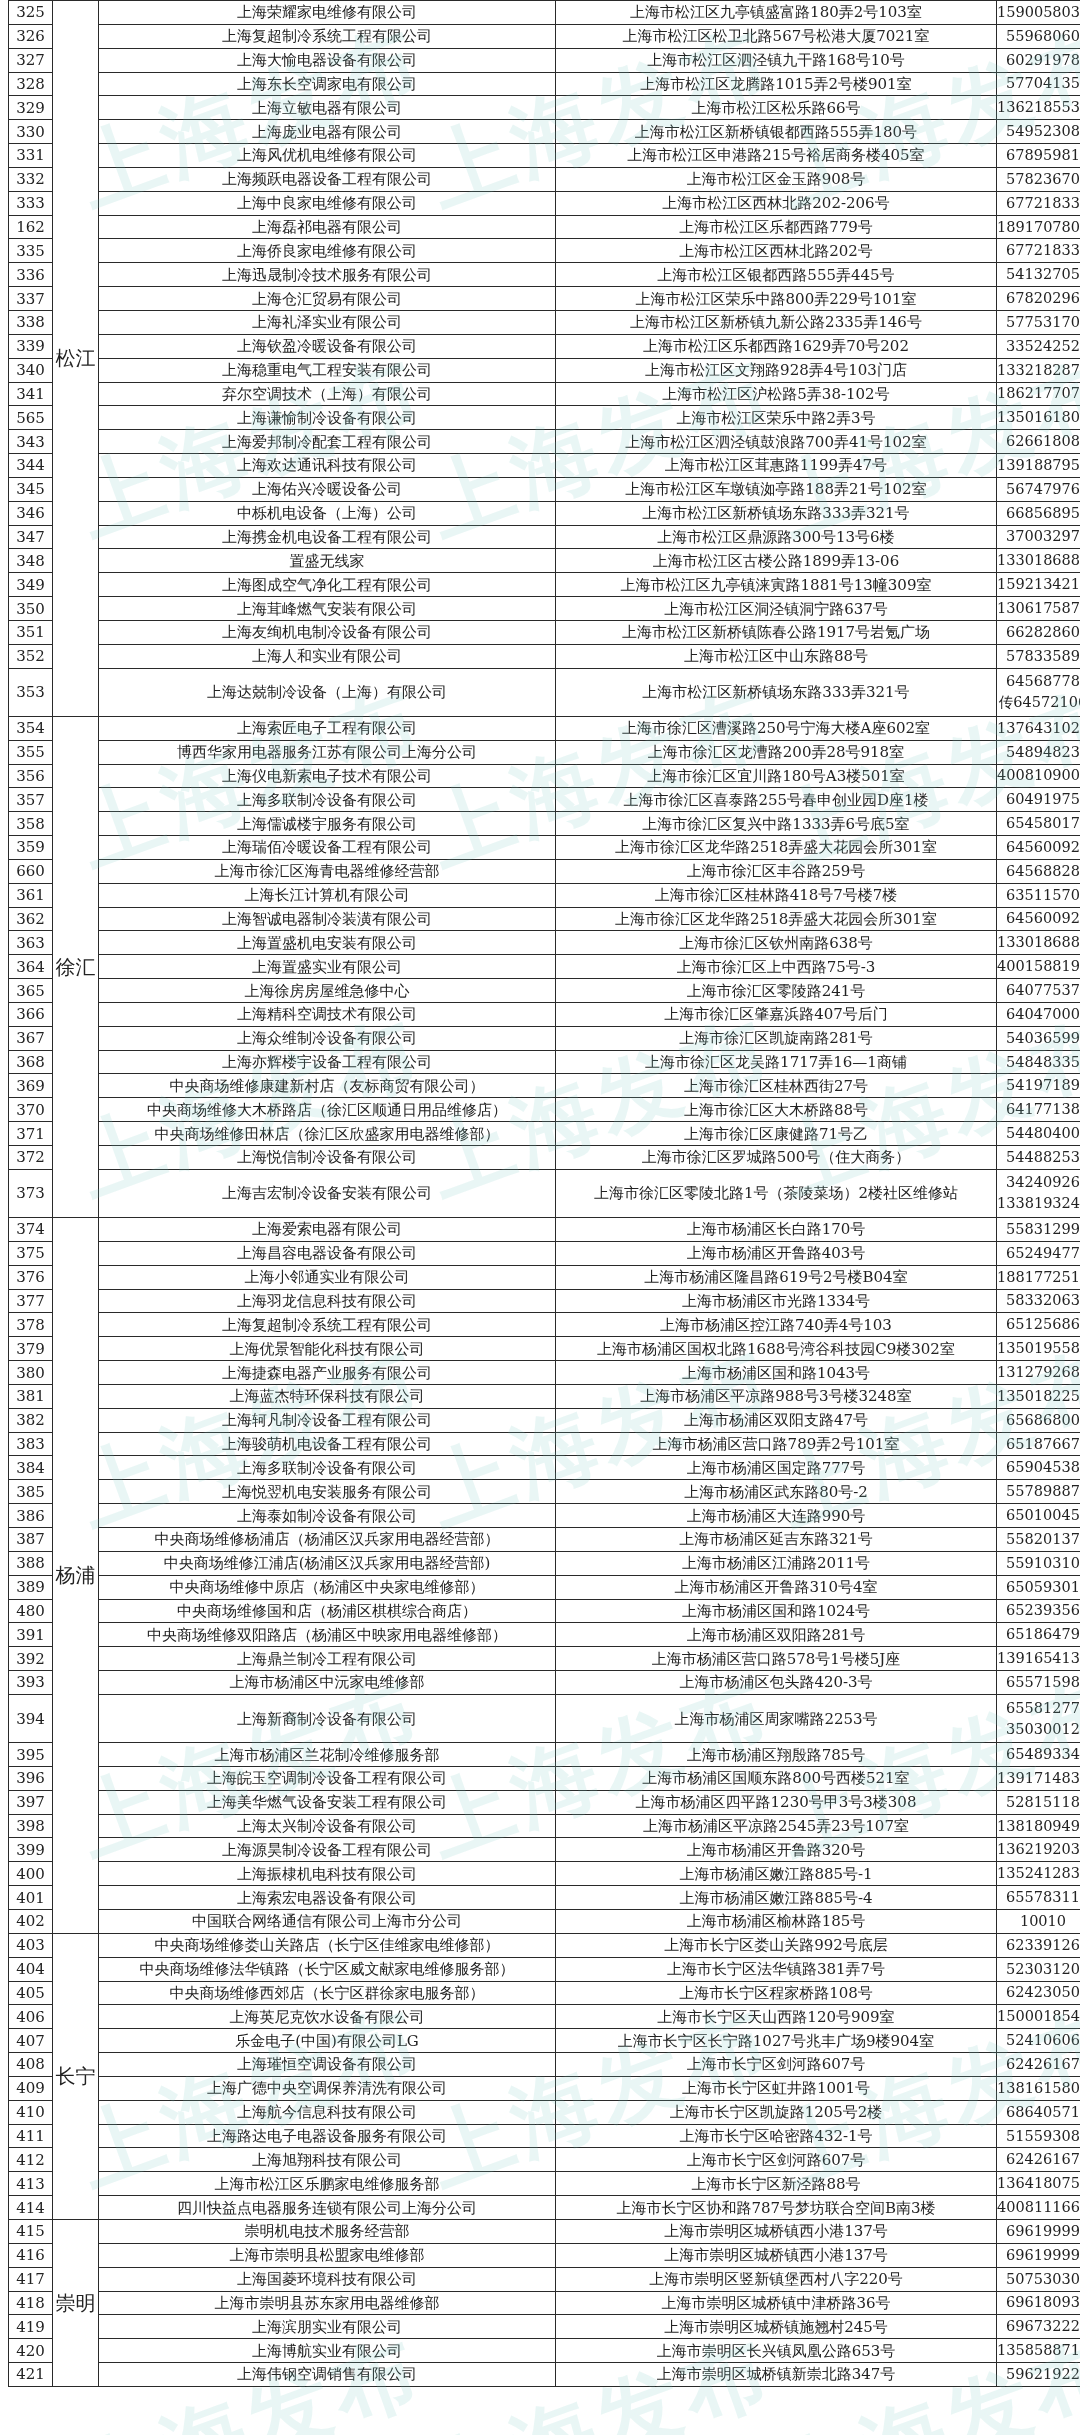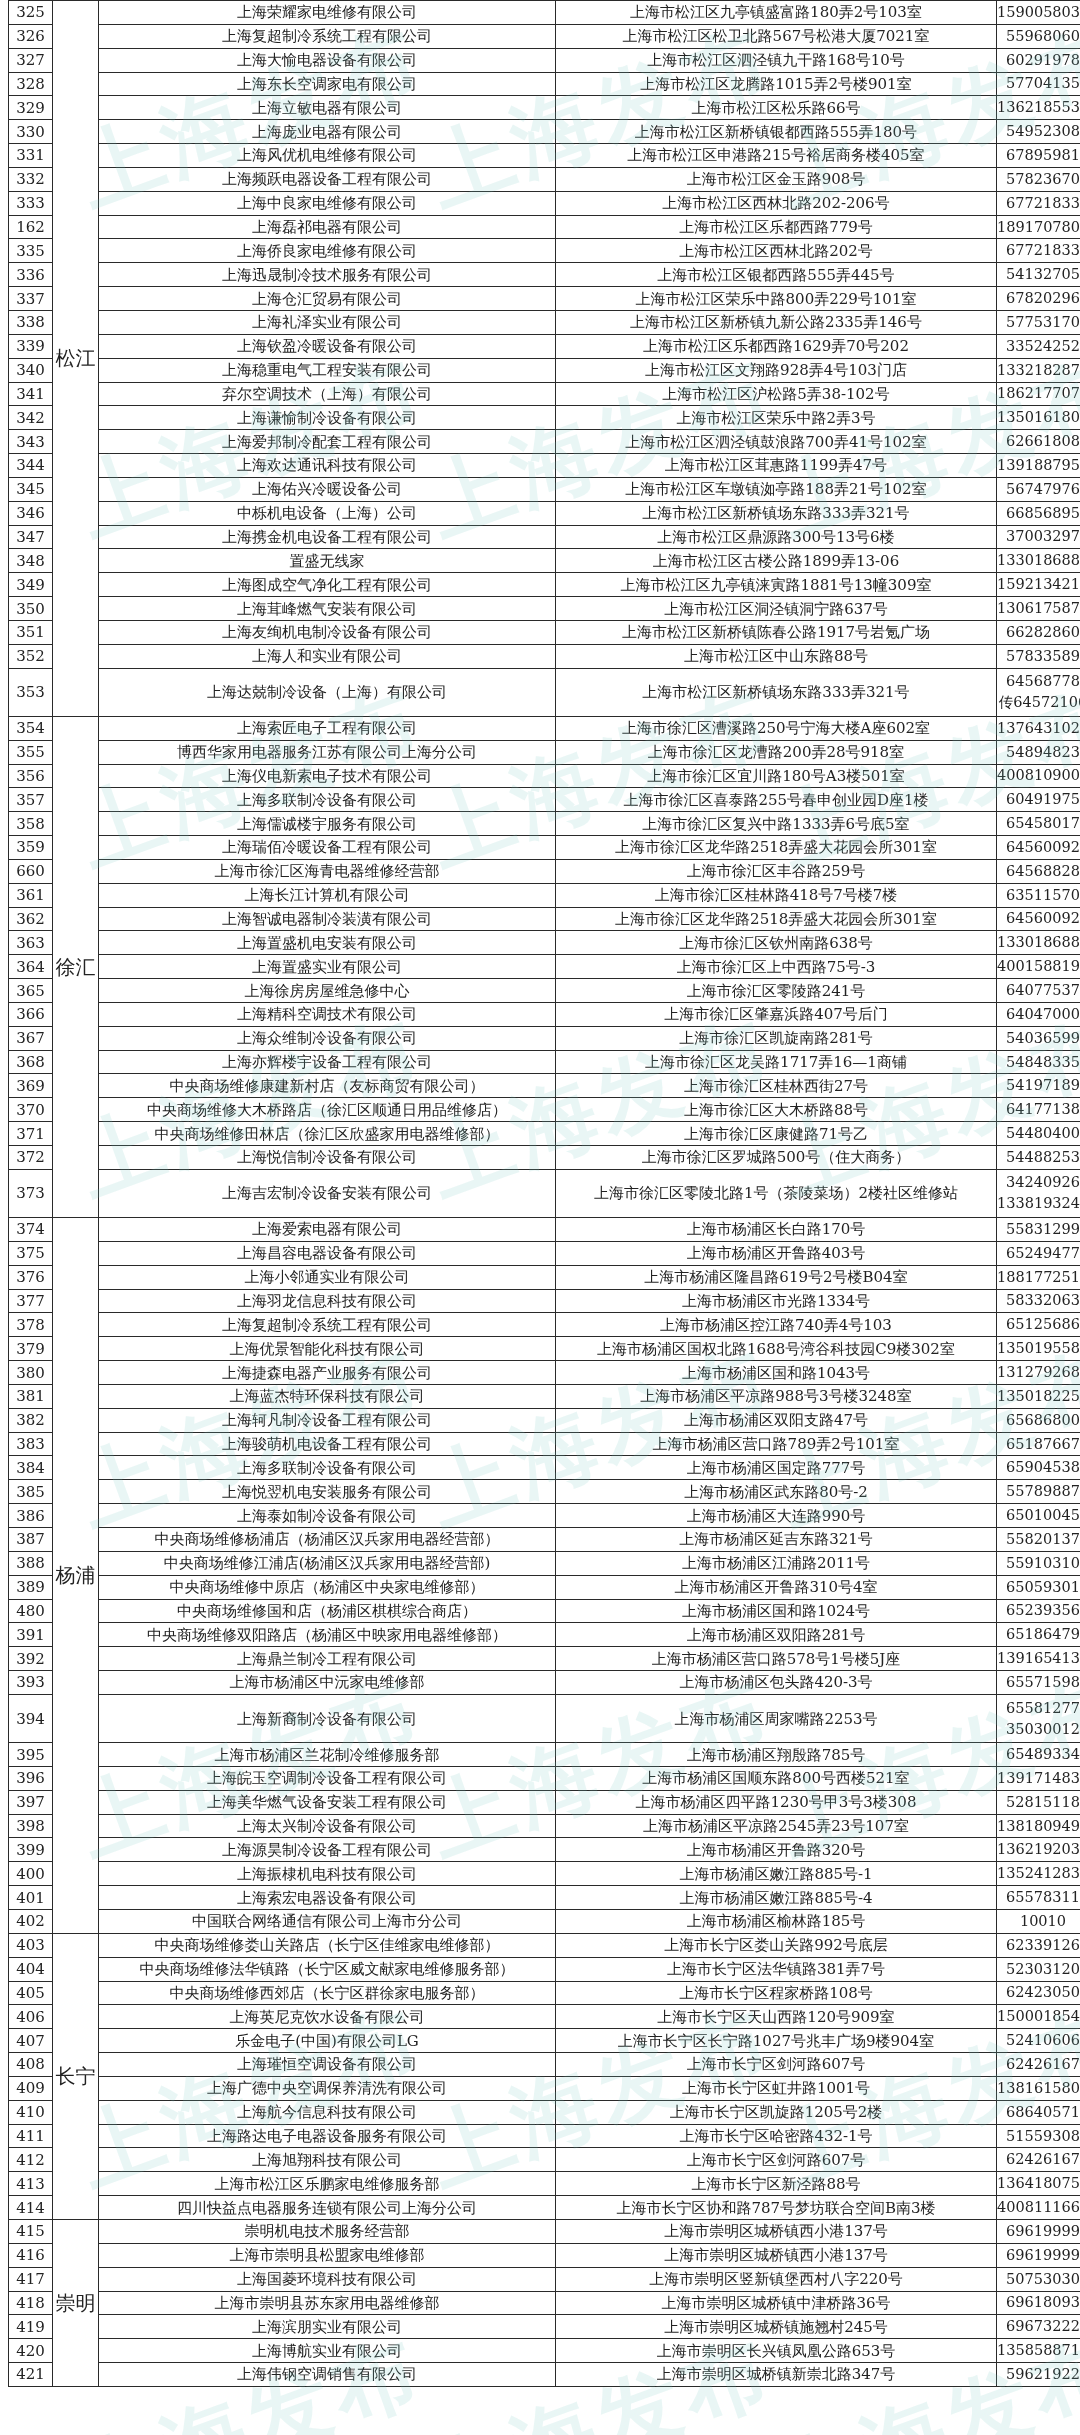--- a/index.html
+++ b/index.html
@@ -158,21 +158,21 @@
         </tr>
         <tr>
           <td class="idx">341</td>
           <td class="name">弃尔空调技术（上海）有限公司</td>
           <td class="addr">上海市松江区沪松路5弄38-102号</td>
           <td class="phone">
             <span class="phone-line">18621770762</span>
           </td>
         </tr>
         <tr>
-          <td class="idx">342</td>
+          <td class="idx">565</td>
           <td class="name">上海谦愉制冷设备有限公司</td>
           <td class="addr">上海市松江区荣乐中路2弄3号</td>
           <td class="phone">
             <span class="phone-line">13501618050</span>
           </td>
         </tr>
         <tr>
           <td class="idx">343</td>
           <td class="name">上海爱邦制冷配套工程有限公司</td>
           <td class="addr">上海市松江区泗泾镇鼓浪路700弄41号102室</td>

